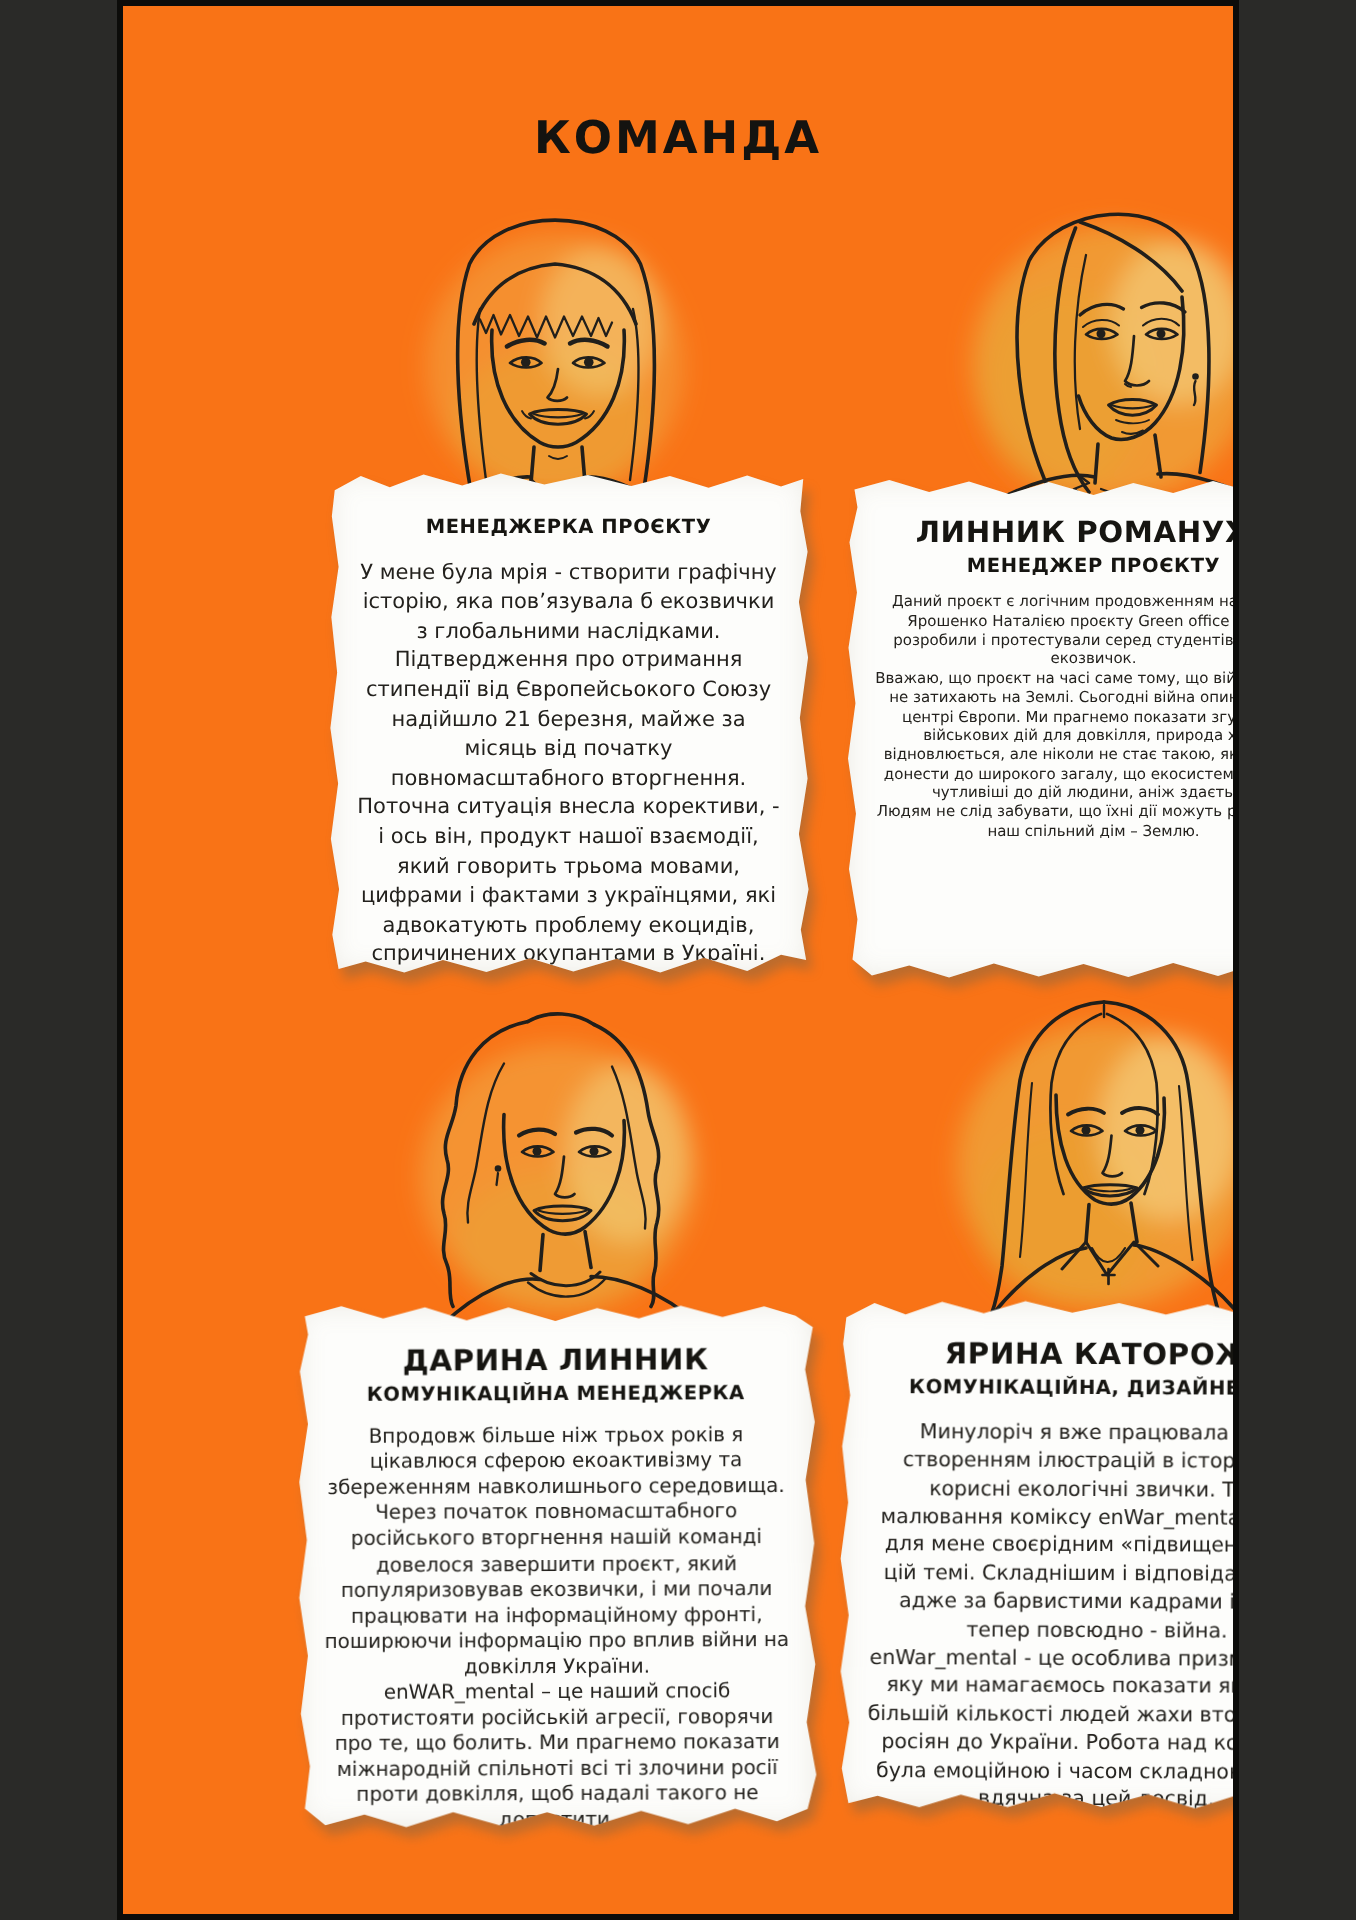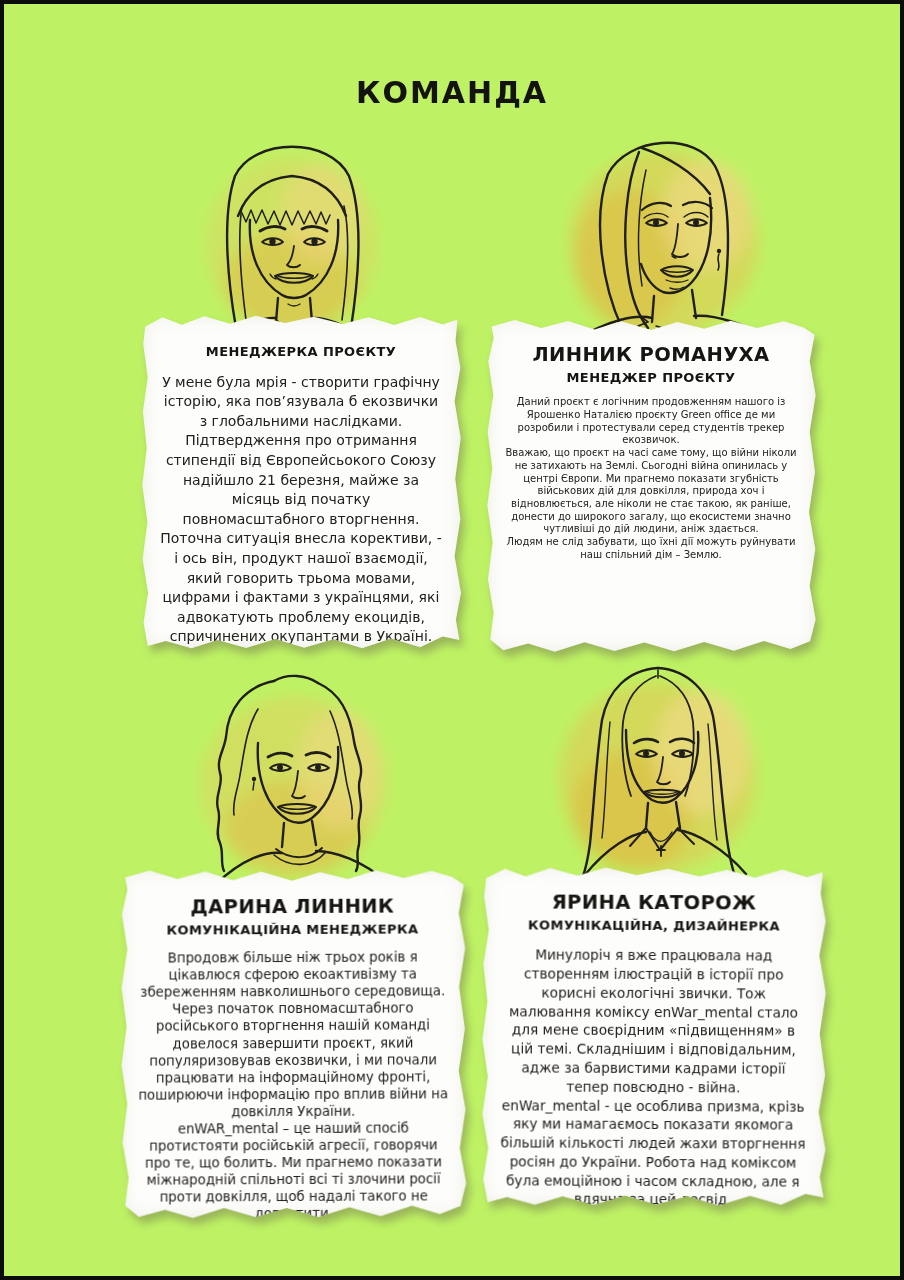--- a/index.html
+++ b/index.html
@@ -1,21 +1,21 @@
 <!DOCTYPE html>
 <html lang="uk"><head>
 <meta charset="utf-8">
 <style>
   html,body{margin:0;padding:0;background:#2a2a28;}
   *{box-sizing:border-box;}
   .page{
     position:relative;
-    width:904px;height:1280px;
+    width:748px;height:1280px;
     margin:0 auto;
-    background:#bef264;
+    background:#f97316;
     border:4px solid #0c0c0a;
     overflow:hidden;
     font-family:"DejaVu Sans", sans-serif;
     color:#1d1c19;
   }
   .title{
     position:absolute;top:74px;left:0;right:0;
     margin:0;text-align:center;
     font:900 30px/1 "DejaVu Sans", sans-serif;
     letter-spacing:2px;color:#141310;

